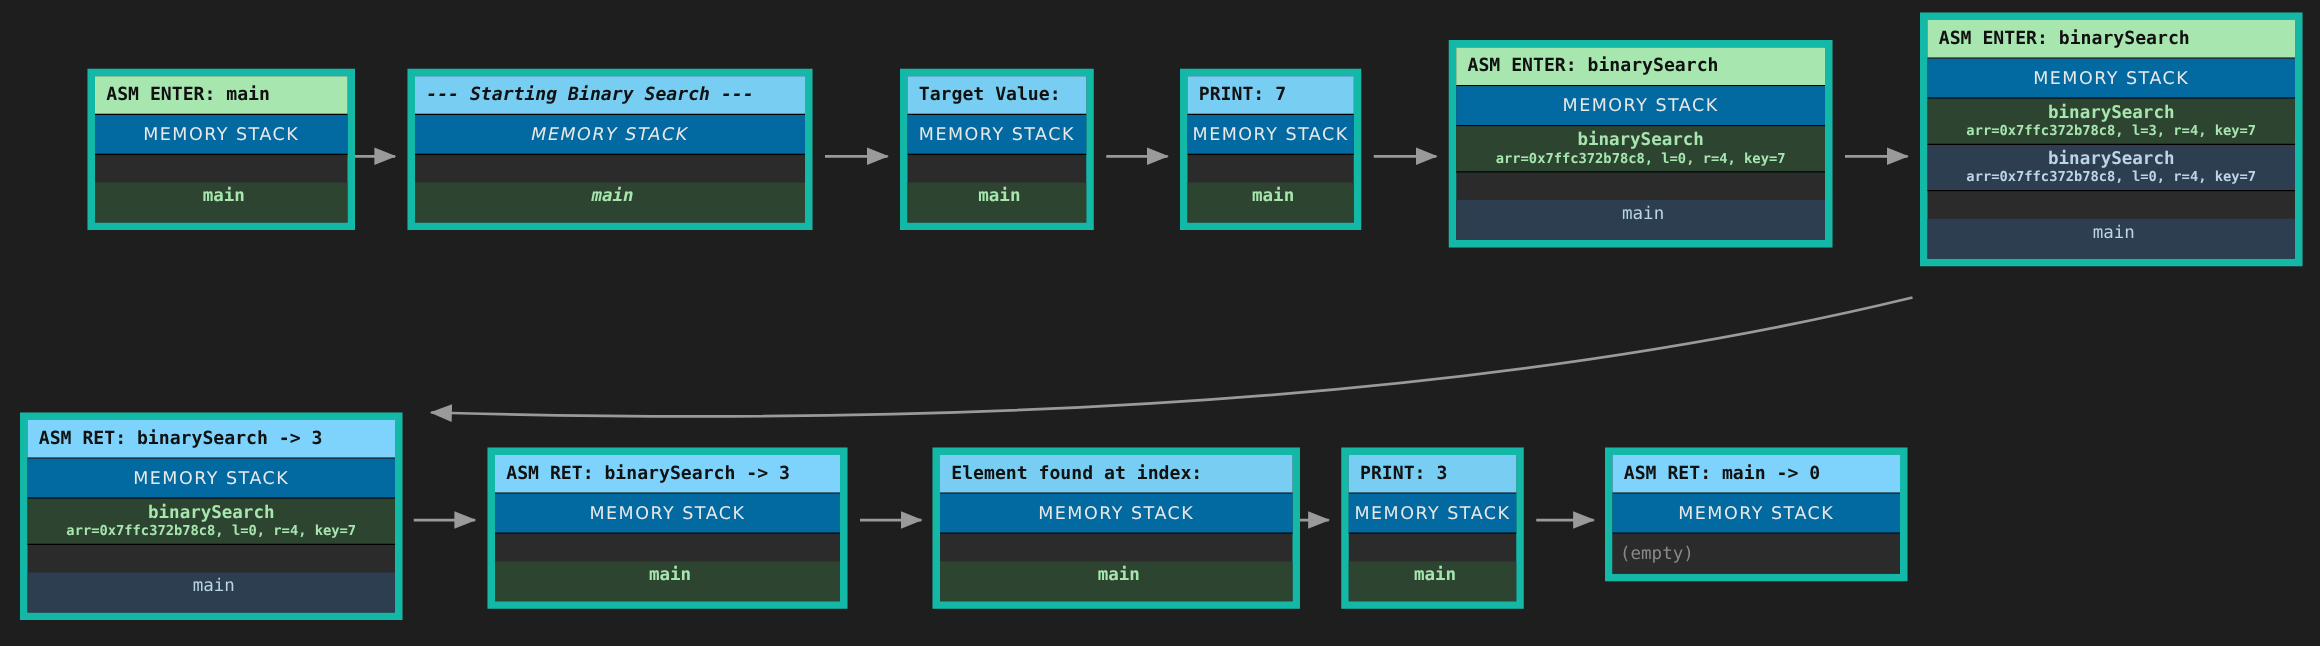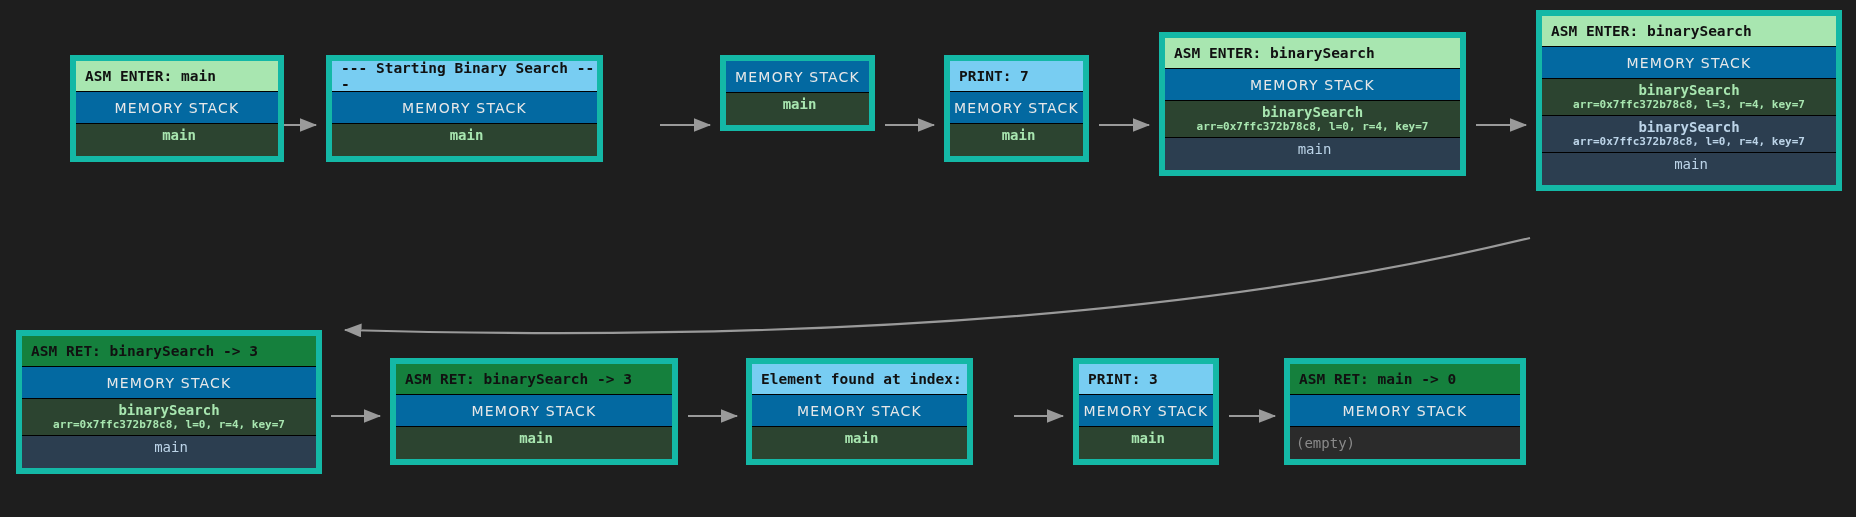--- a/index.html
+++ b/index.html
@@ -44,21 +44,21 @@
     height: 31px;
     font-weight: bold;
     font-size: 14.5px;
     color: #111111;
     justify-content: flex-start;
     padding-left: 9px;
     letter-spacing: 0px;
   }
   .hdr.green  { background: #a8e6b0; }
   .hdr.blue   { background: #78cdf2; }
-  .hdr.red    { background: #15803d; }
+  .hdr.red    { background: #7dd3fc; }
 
   .memlabel {
     height: 32px;
     background: #0369a1;
     color: #e8e8e8;
     font-size: 14px;
     font-family: "DejaVu Sans", "Liberation Sans", sans-serif;
     letter-spacing: 1.2px;
   }
 
@@ -71,20 +71,21 @@
   .frame.top    { background: #2c4430; }
   .frame.under  { background: #2c3e50; }
   .frame.empty  { background: #2b2b2b; }
 
   .frame.simple {
     justify-content: center;
     align-items: flex-start;
     padding-left: 10px;
     flex-direction: row;
     height: 32px;
+    margin-top: 22px;
   }
 
   .fname {
     font-size: 14px;
     font-weight: bold;
     text-align: center;
     line-height: 16px;
   }
   .fargs {
     font-size: 11px;
@@ -149,28 +150,29 @@
   </svg>
 
   <div id="nodes-host">
       <div class="node" style="left: 70px; top: 55px; width: 214px;">
         <div class="row hdr green">ASM ENTER: main</div>
         <div class="row memlabel">MEMORY STACK</div>
         <div class="row frame top simple">
           <div class="fname">main</div>
         </div>
       </div>
-      <div class="node" style="left: 326px; top: 55px; width: 277px;">
+      <div class="node" style="left: 326px; top: 55px; width: 324px; font-style: italic;">
         <div class="row hdr blue">--- Starting Binary Search ---</div>
         <div class="row memlabel">MEMORY STACK</div>
         <div class="row frame top simple">
           <div class="fname">main</div>
         </div>
       </div>
       <div class="node" style="left: 720px; top: 55px; width: 155px;">
+        <div class="row hdr blue">Target Value:</div>
         <div class="row memlabel">MEMORY STACK</div>
         <div class="row frame top simple">
           <div class="fname">main</div>
         </div>
       </div>
       <div class="node" style="left: 944px; top: 55px; width: 145px;">
         <div class="row hdr blue">PRINT: 7</div>
         <div class="row memlabel">MEMORY STACK</div>
         <div class="row frame top simple">
           <div class="fname">main</div>
@@ -213,21 +215,21 @@
           <div class="fname">main</div>
         </div>
       </div>
       <div class="node" style="left: 390px; top: 358px; width: 288px;">
         <div class="row hdr red">ASM RET: binarySearch -&gt; 3</div>
         <div class="row memlabel">MEMORY STACK</div>
         <div class="row frame top simple">
           <div class="fname">main</div>
         </div>
       </div>
-      <div class="node" style="left: 746px; top: 358px; width: 227px;">
+      <div class="node" style="left: 746px; top: 358px; width: 294px;">
         <div class="row hdr blue">Element found at index:</div>
         <div class="row memlabel">MEMORY STACK</div>
         <div class="row frame top simple">
           <div class="fname">main</div>
         </div>
       </div>
       <div class="node" style="left: 1073px; top: 358px; width: 146px;">
         <div class="row hdr blue">PRINT: 3</div>
         <div class="row memlabel">MEMORY STACK</div>
         <div class="row frame top simple">

